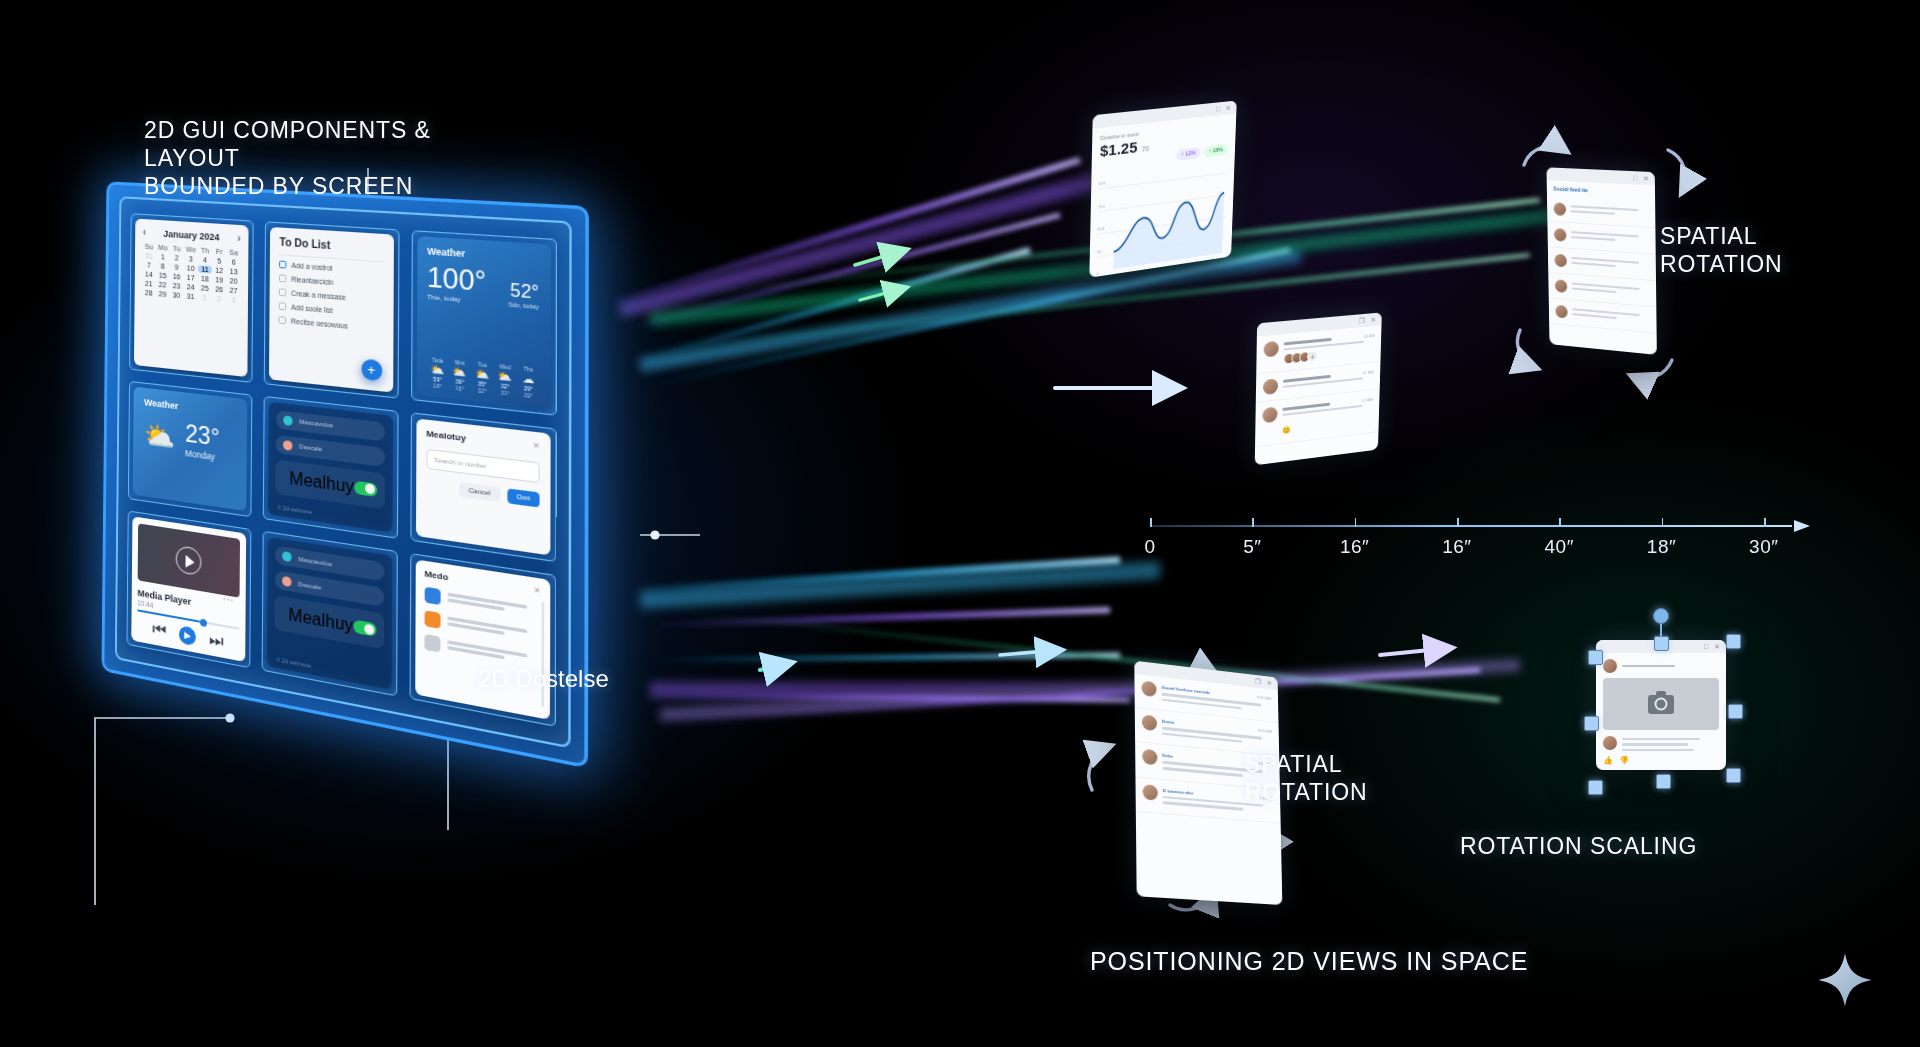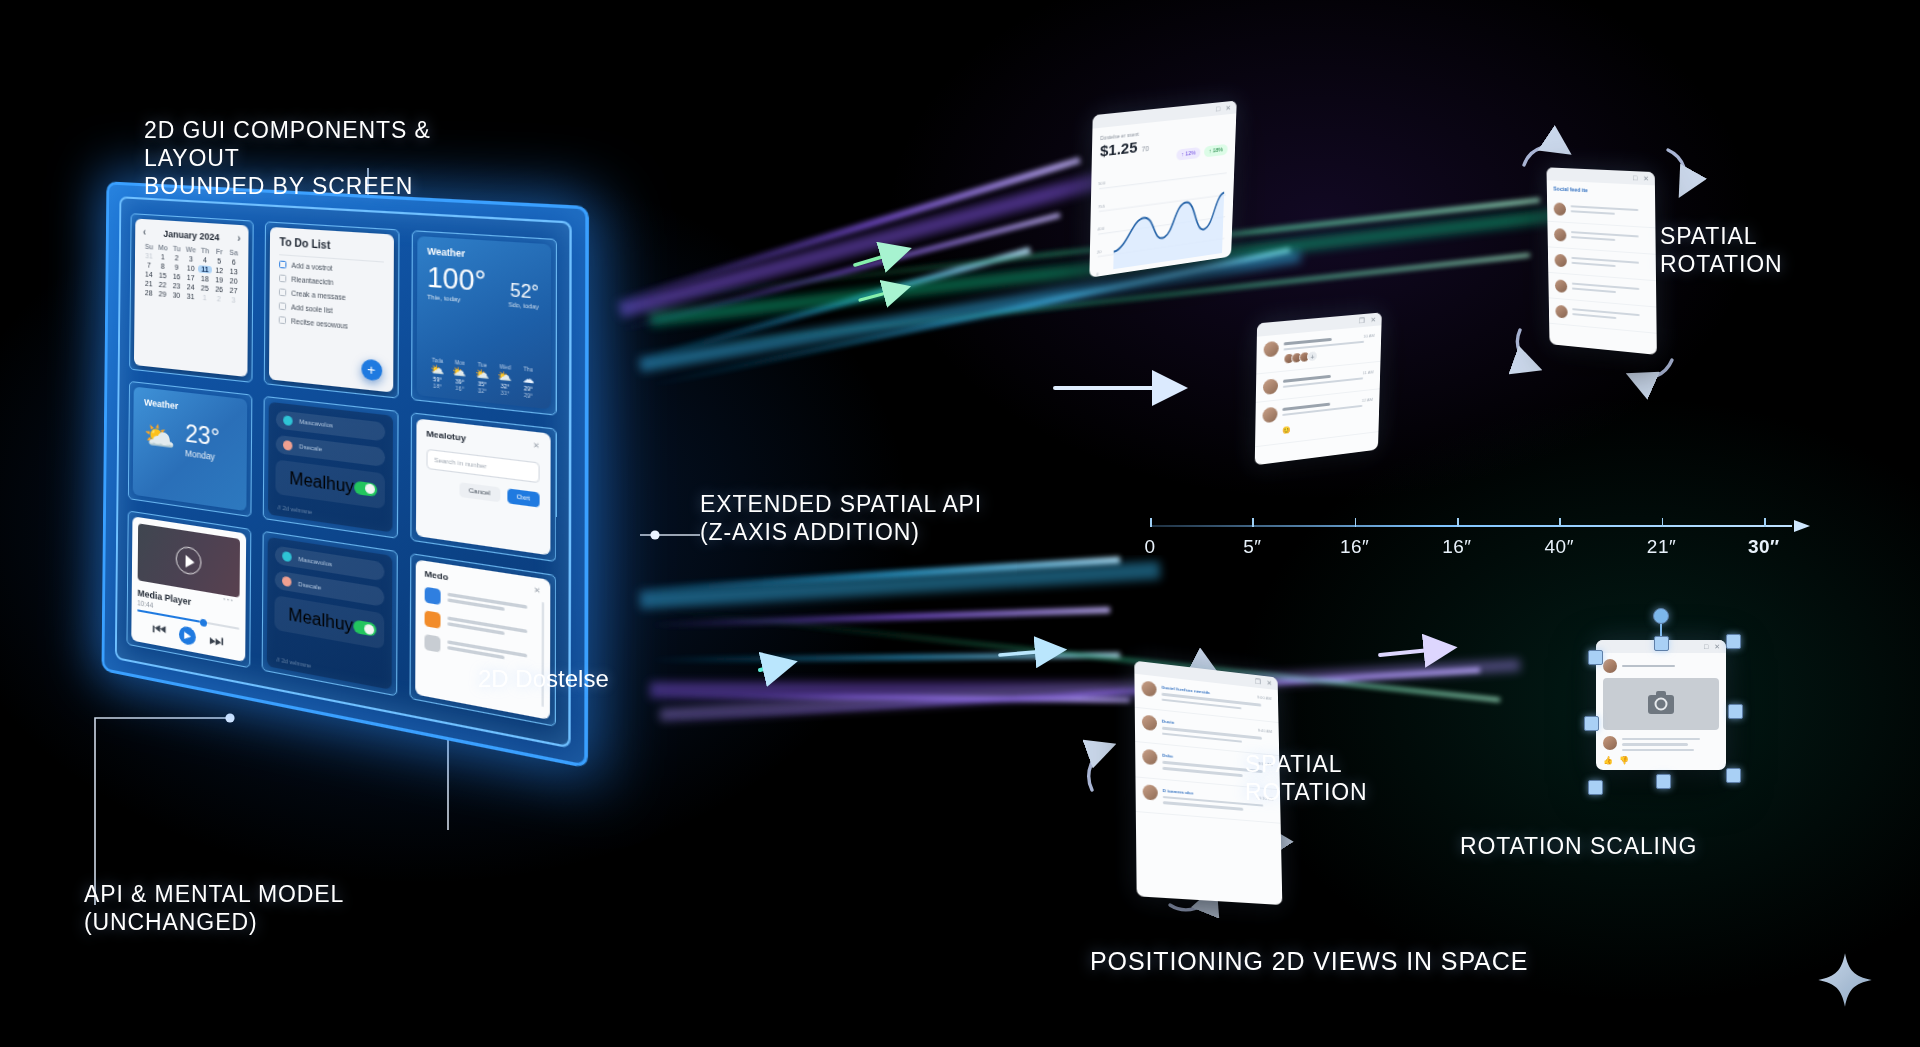--- a/index.html
+++ b/index.html
@@ -832,36 +832,32 @@
         <div class="tlabel" style="left: 0%;">0</div>
         <div class="tick" style="left: 15.5%;"></div>
         <div class="tlabel" style="left: 15.5%;">5″</div>
         <div class="tick" style="left: 31%;"></div>
         <div class="tlabel" style="left: 31%;">16″</div>
         <div class="tick" style="left: 46.5%;"></div>
         <div class="tlabel" style="left: 46.5%;">16″</div>
         <div class="tick" style="left: 62%;"></div>
         <div class="tlabel" style="left: 62%;">40″</div>
         <div class="tick" style="left: 77.5%;"></div>
-        <div class="tlabel" style="left: 77.5%;">21″</div>
+        <div class="tlabel" style="left: 77.5%;">18″</div>
         <div class="tick" style="left: 93%;"></div>
-        <div class="tlabel" style="left: 93%; font-weight: bold;">30″</div>
+        <div class="tlabel" style="left: 93%;">30″</div>
       </div>
   </div>
 
   <div class="caps-label" style="left:144px;top:116px;width:330px">2D GUI COMPONENTS &amp; LAYOUT
 BOUNDED BY SCREEN</div>
 
   <div class="mixed-label" style="left:478px;top:665px">2D Dostelse</div>
 
-  <div class="caps-label" style="left:84px;top:880px;width:300px">API &amp; MENTAL MODEL
-(UNCHANGED)</div>
-
-  <div class="caps-label" style="left:700px;top:490px;width:350px">EXTENDED SPATIAL API
-(Z-AXIS ADDITION)</div>
+
 
 
   <div class="caps-label" style="left:1660px;top:222px;width:220px">SPATIAL
 ROTATION</div>
 
   <div class="caps-label" style="left:1245px;top:750px;width:220px">SPATIAL
 ROTATION</div>
 
   <div class="caps-label" style="left:1460px;top:832px;width:330px">ROTATION SCALING</div>
 

